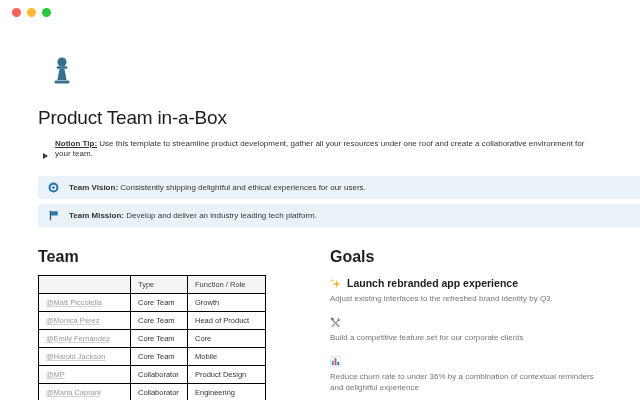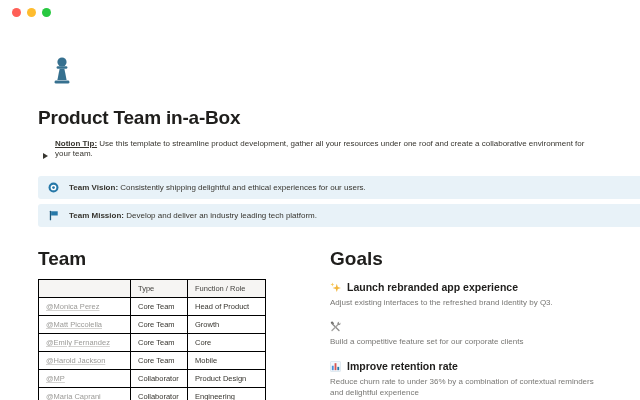--- a/index.html
+++ b/index.html
@@ -2,33 +2,33 @@
 <html><head>
 <meta charset="utf-8">
 <style>
   * { margin:0; padding:0; box-sizing:border-box; }
   html,body { width:640px; height:400px; background:#ffffff; overflow:hidden;
               font-family:"Liberation Sans","DejaVu Sans",sans-serif; color:#37352f; }
   .traffic { position:absolute; top:8px; left:12px; display:flex; gap:6px; }
   .dot { width:9px; height:9px; border-radius:50%; }
   .content { padding:0 45px 0 38px; }
   .page-icon { margin-top:56px; width:24px; height:30px; margin-left:12px; }
-  h1 { margin-top:17px; font-size:19px; font-weight:bold; letter-spacing:-0.2px; color:#1f1e1c; }
+  h1 { margin-top:17px; font-size:19px; font-weight:normal; letter-spacing:-0.2px; color:#1f1e1c; }
   .tip { margin-top:10px; display:flex; align-items:flex-end; font-size:8px; line-height:10px; }
   .toggle-tri { width:0; height:0; border-left:5px solid #37352f; border-top:3.5px solid transparent;
                 border-bottom:3.5px solid transparent; margin:2px 7px 0 5px; flex:none; cursor:pointer; }
   .tip b { text-decoration:underline; }
   .callout { margin-top:17px; background:#e8f2f8; border-radius:3px; padding:6px 10px;
              display:flex; align-items:center; font-size:8px; line-height:10px; width:604px; }
   .callout + .callout { margin-top:5px; }
   .callout .c-icon { width:11px; height:11px; margin-right:10px; flex:none; }
   .cols { margin-top:21px; display:flex; }
   .col-left  { width:227px; flex:none; }
   .col-right { margin-left:65px; width:265px; flex:none; }
-  h2 { font-size:19px; font-weight:bold; color:#1f1e1c; }
+  h2 { font-size:16px; font-weight:bold; color:#1f1e1c; }
   table { margin-top:9px; width:227px; border-collapse:collapse; font-size:7.5px; table-layout:fixed; }
   td,th { border:1px solid #000000; padding:4px 7px; text-align:left; vertical-align:middle;
           height:15.6px; font-weight:normal; white-space:nowrap; overflow:hidden; }
   th { background:#f6f5f3; color:#454440; }
   col.c1 { width:92px; } col.c2 { width:57px; } col.c3 { width:78px; }
   .mention { color:#9b9a97; text-decoration:underline; text-decoration-color:#d4d3d1; cursor:pointer; }
   .goal { margin-top:11px; }
   .goal + .goal { margin-top:13px; }
   .goal-title { display:flex; align-items:center; font-size:10.5px; font-weight:bold; color:#1f1e1c; }
   .goal-title .g-icon { width:11px; height:11px; margin-right:6px; flex:none; }
@@ -87,28 +87,28 @@
             <col class="c2">
             <col class="c3">
           </colgroup>
         <tbody>
             <tr>
           <th></th>
           <th>Type</th>
           <th>Function / Role</th>
         </tr>
         <tr>
+          <td><span class="mention">@Matt Piccolella</span></td>
+          <td>Core Team</td>
+          <td>Growth</td>
+        </tr>
+        <tr>
           <td><span class="mention">@Monica Perez</span></td>
           <td>Core Team</td>
           <td>Head of Product</td>
-        </tr>
-        <tr>
-          <td><span class="mention">@Matt Piccolella</span></td>
-          <td>Core Team</td>
-          <td>Growth</td>
         </tr>
         <tr>
           <td><span class="mention">@Emily Fernandez</span></td>
           <td>Core Team</td>
           <td>Core</td>
         </tr>
         <tr>
           <td><span class="mention">@Harold Jackson</span></td>
           <td>Core Team</td>
           <td>Mobile</td>
@@ -156,19 +156,18 @@
       </div>
 
       <div class="goal">
         <div class="goal-title">
           <svg class="g-icon" viewBox="0 0 12 12">
             <rect x="0.5" y="0.5" width="11" height="11" rx="1" fill="#f4f9fd" stroke="#c9d8e4" stroke-width="0.6"></rect>
             <rect x="2" y="5.2" width="2" height="4.8" fill="#4a90d9"></rect>
             <rect x="5" y="2.4" width="2" height="7.6" fill="#d9534f"></rect>
             <rect x="8" y="6.4" width="2" height="3.6" fill="#2678a8"></rect>
           </svg>
-          <span>Improve retention rate</span>
         </div>
         <div class="goal-desc">Reduce churn rate to under 36% by a combination of contextual reminders and delightful experience</div>
       </div>
     </div>
   </div>
 </div>
 
 </body></html>

